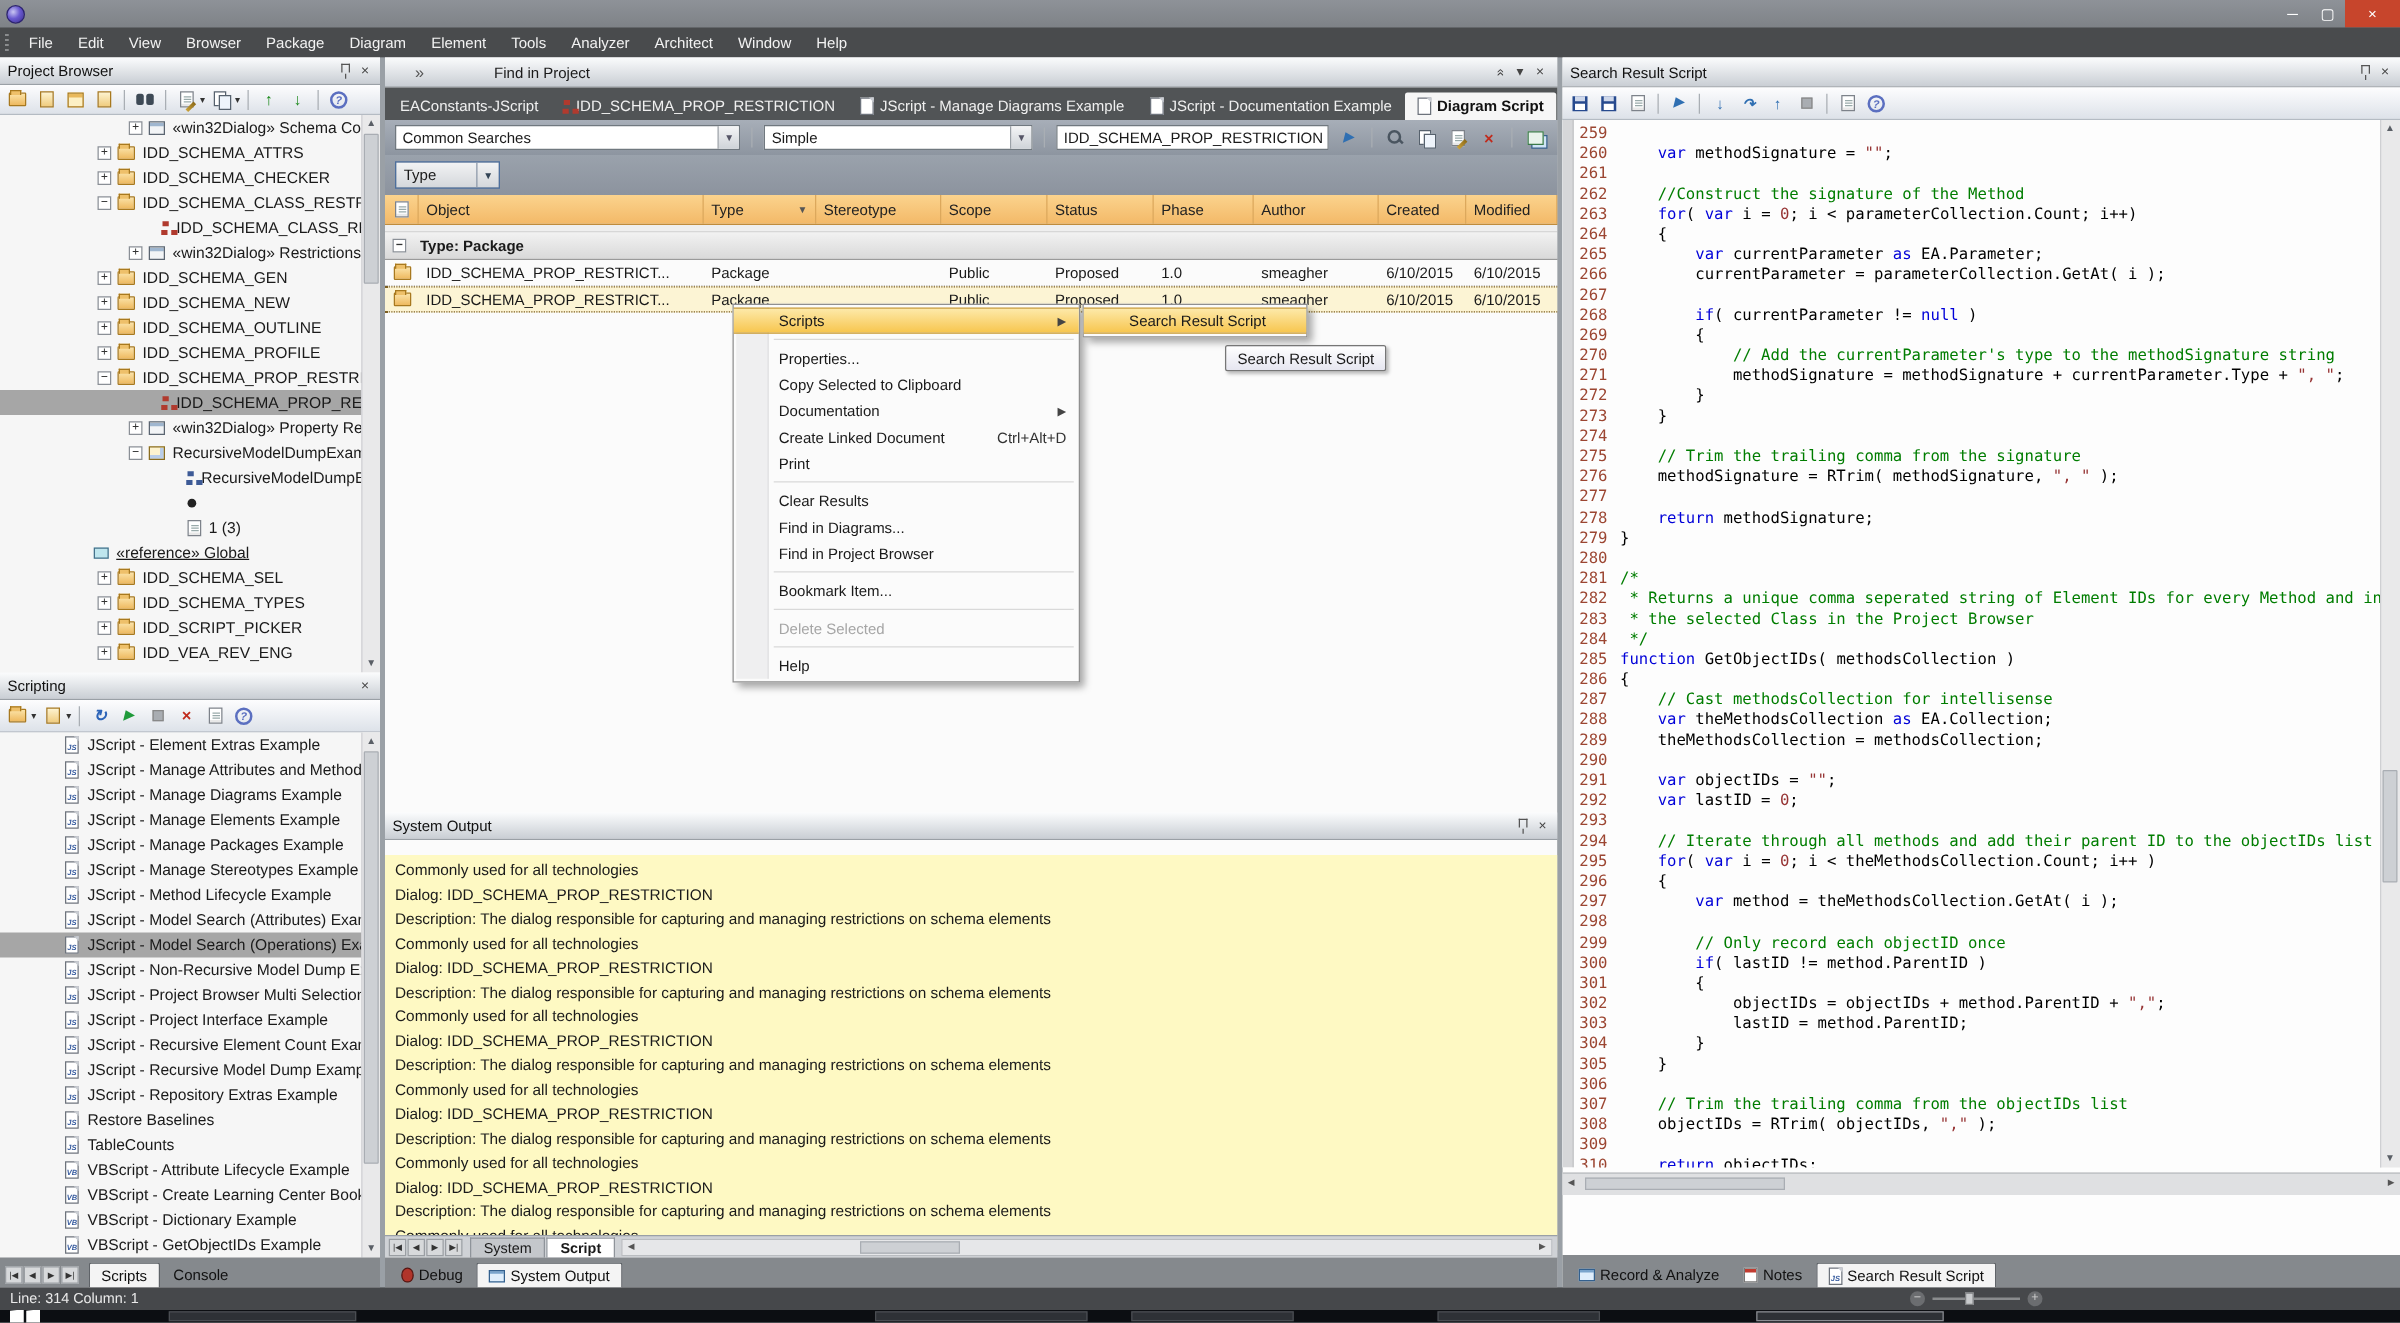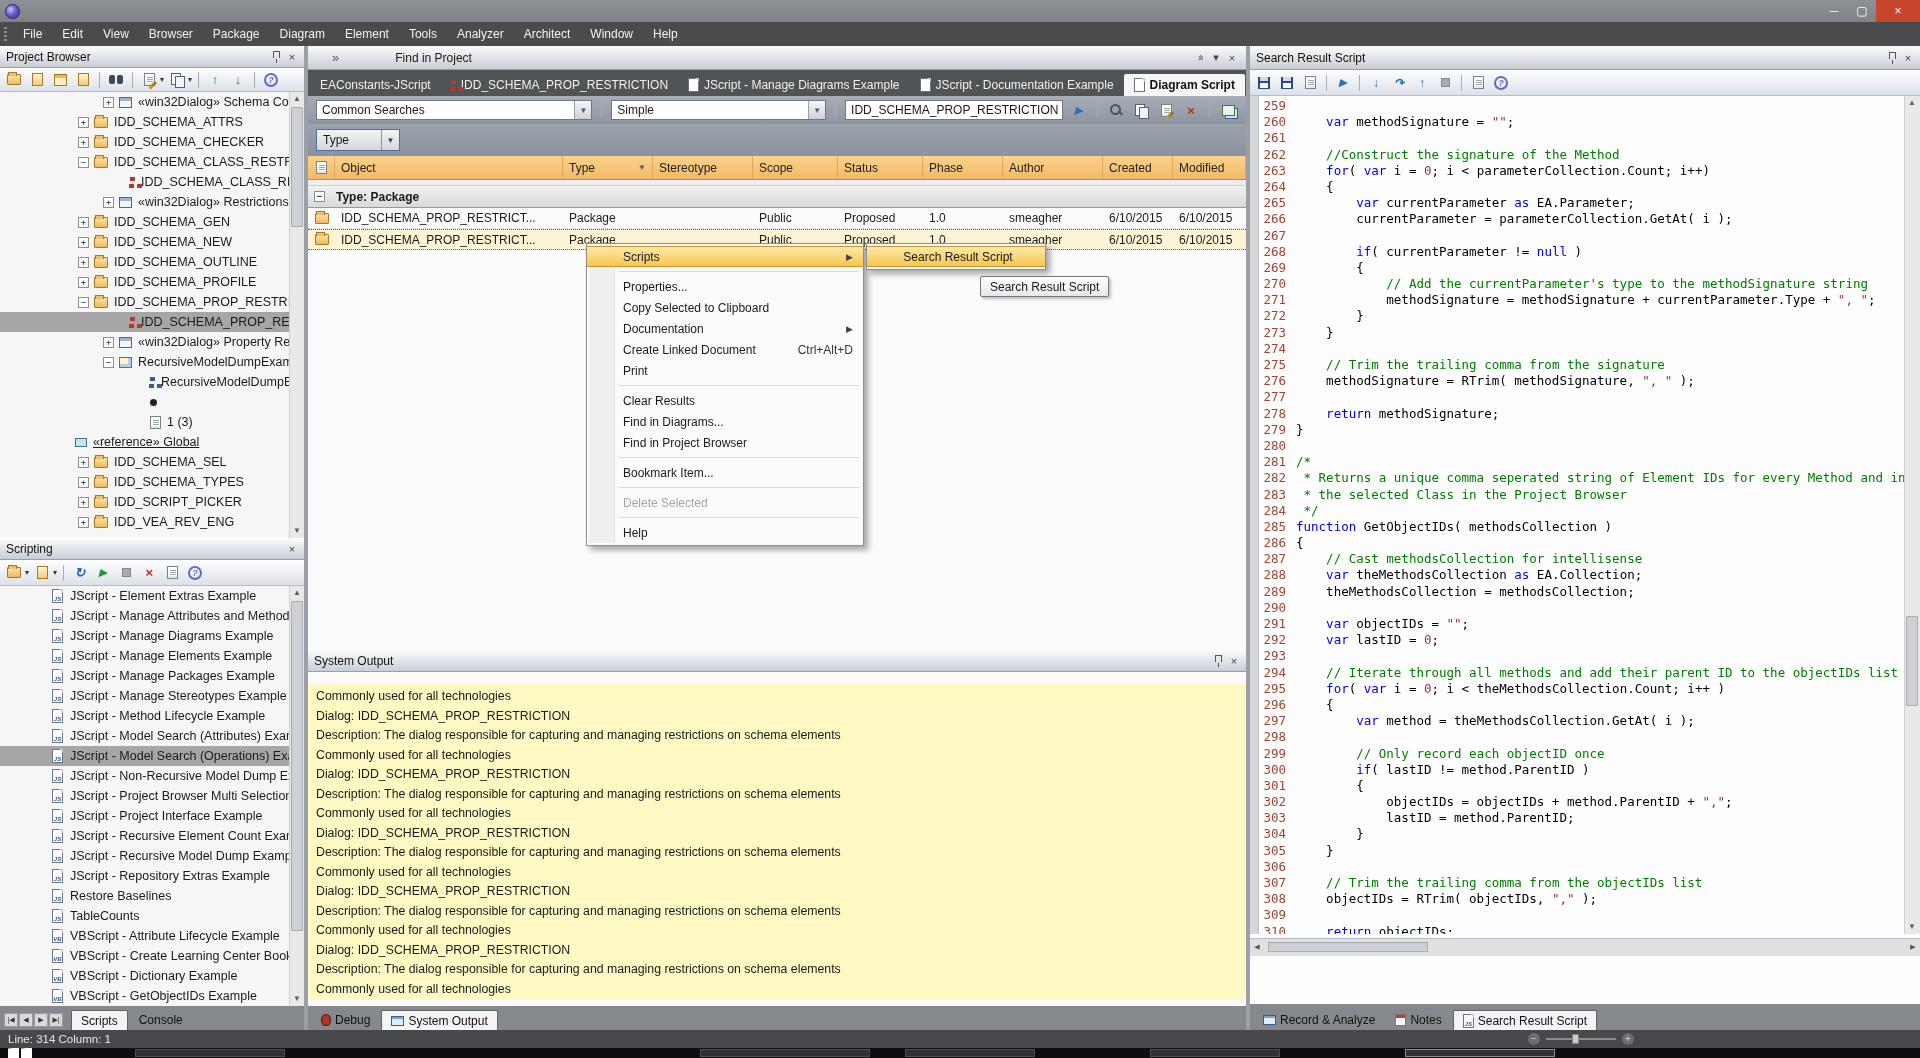--- a/index.html
+++ b/index.html
@@ -661,20 +661,37 @@
       <div class="soline">Dialog: IDD_SCHEMA_PROP_RESTRICTION</div>
       <div class="soline">Description: The dialog responsible for capturing and managing restrictions on schema elements</div>
       <div class="soline">Commonly used for all technologies</div>
       <div class="soline">Dialog: IDD_SCHEMA_PROP_RESTRICTION</div>
       <div class="soline">Description: The dialog responsible for capturing and managing restrictions on schema elements</div>
       <div class="soline">Commonly used for all technologies</div>
       <div class="soline">Dialog: IDD_SCHEMA_PROP_RESTRICTION</div>
       <div class="soline">Description: The dialog responsible for capturing and managing restrictions on schema elements</div>
       <div class="soline">Commonly used for all technologies</div>
     </div>
+  <div id="sysout-tabsrow">
+    <div class="navbtns" style="margin-bottom:0;">
+      <span class="navbtn">|◀</span>
+      <span class="navbtn">◀</span>
+      <span class="navbtn">▶</span>
+      <span class="navbtn">▶|</span>
+    </div>
+    <div id="sysout-tabs" style="display:flex;align-items:flex-end;height:100%;padding-top:1px;">
+        <div class="stab">System</div>
+        <div class="stab active">Script</div>
+      </div>
+    <div class="hscroll">
+      <span class="harrow" style="left:0;">◀</span>
+      <div class="hthumb" style="left:190px;width:80px;"></div>
+      <span class="harrow" style="right:0;">▶</span>
+    </div>
+  </div>
   <div class="docktabs" id="mid-docktabs">
       <div class="dtab">
         <i class="ico ic-bug"></i>
         <span>Debug</span>
       </div>
       <div class="dtab active">
         <i class="ico ic-screen"></i>
         <span>System Output</span>
       </div>
     </div>

